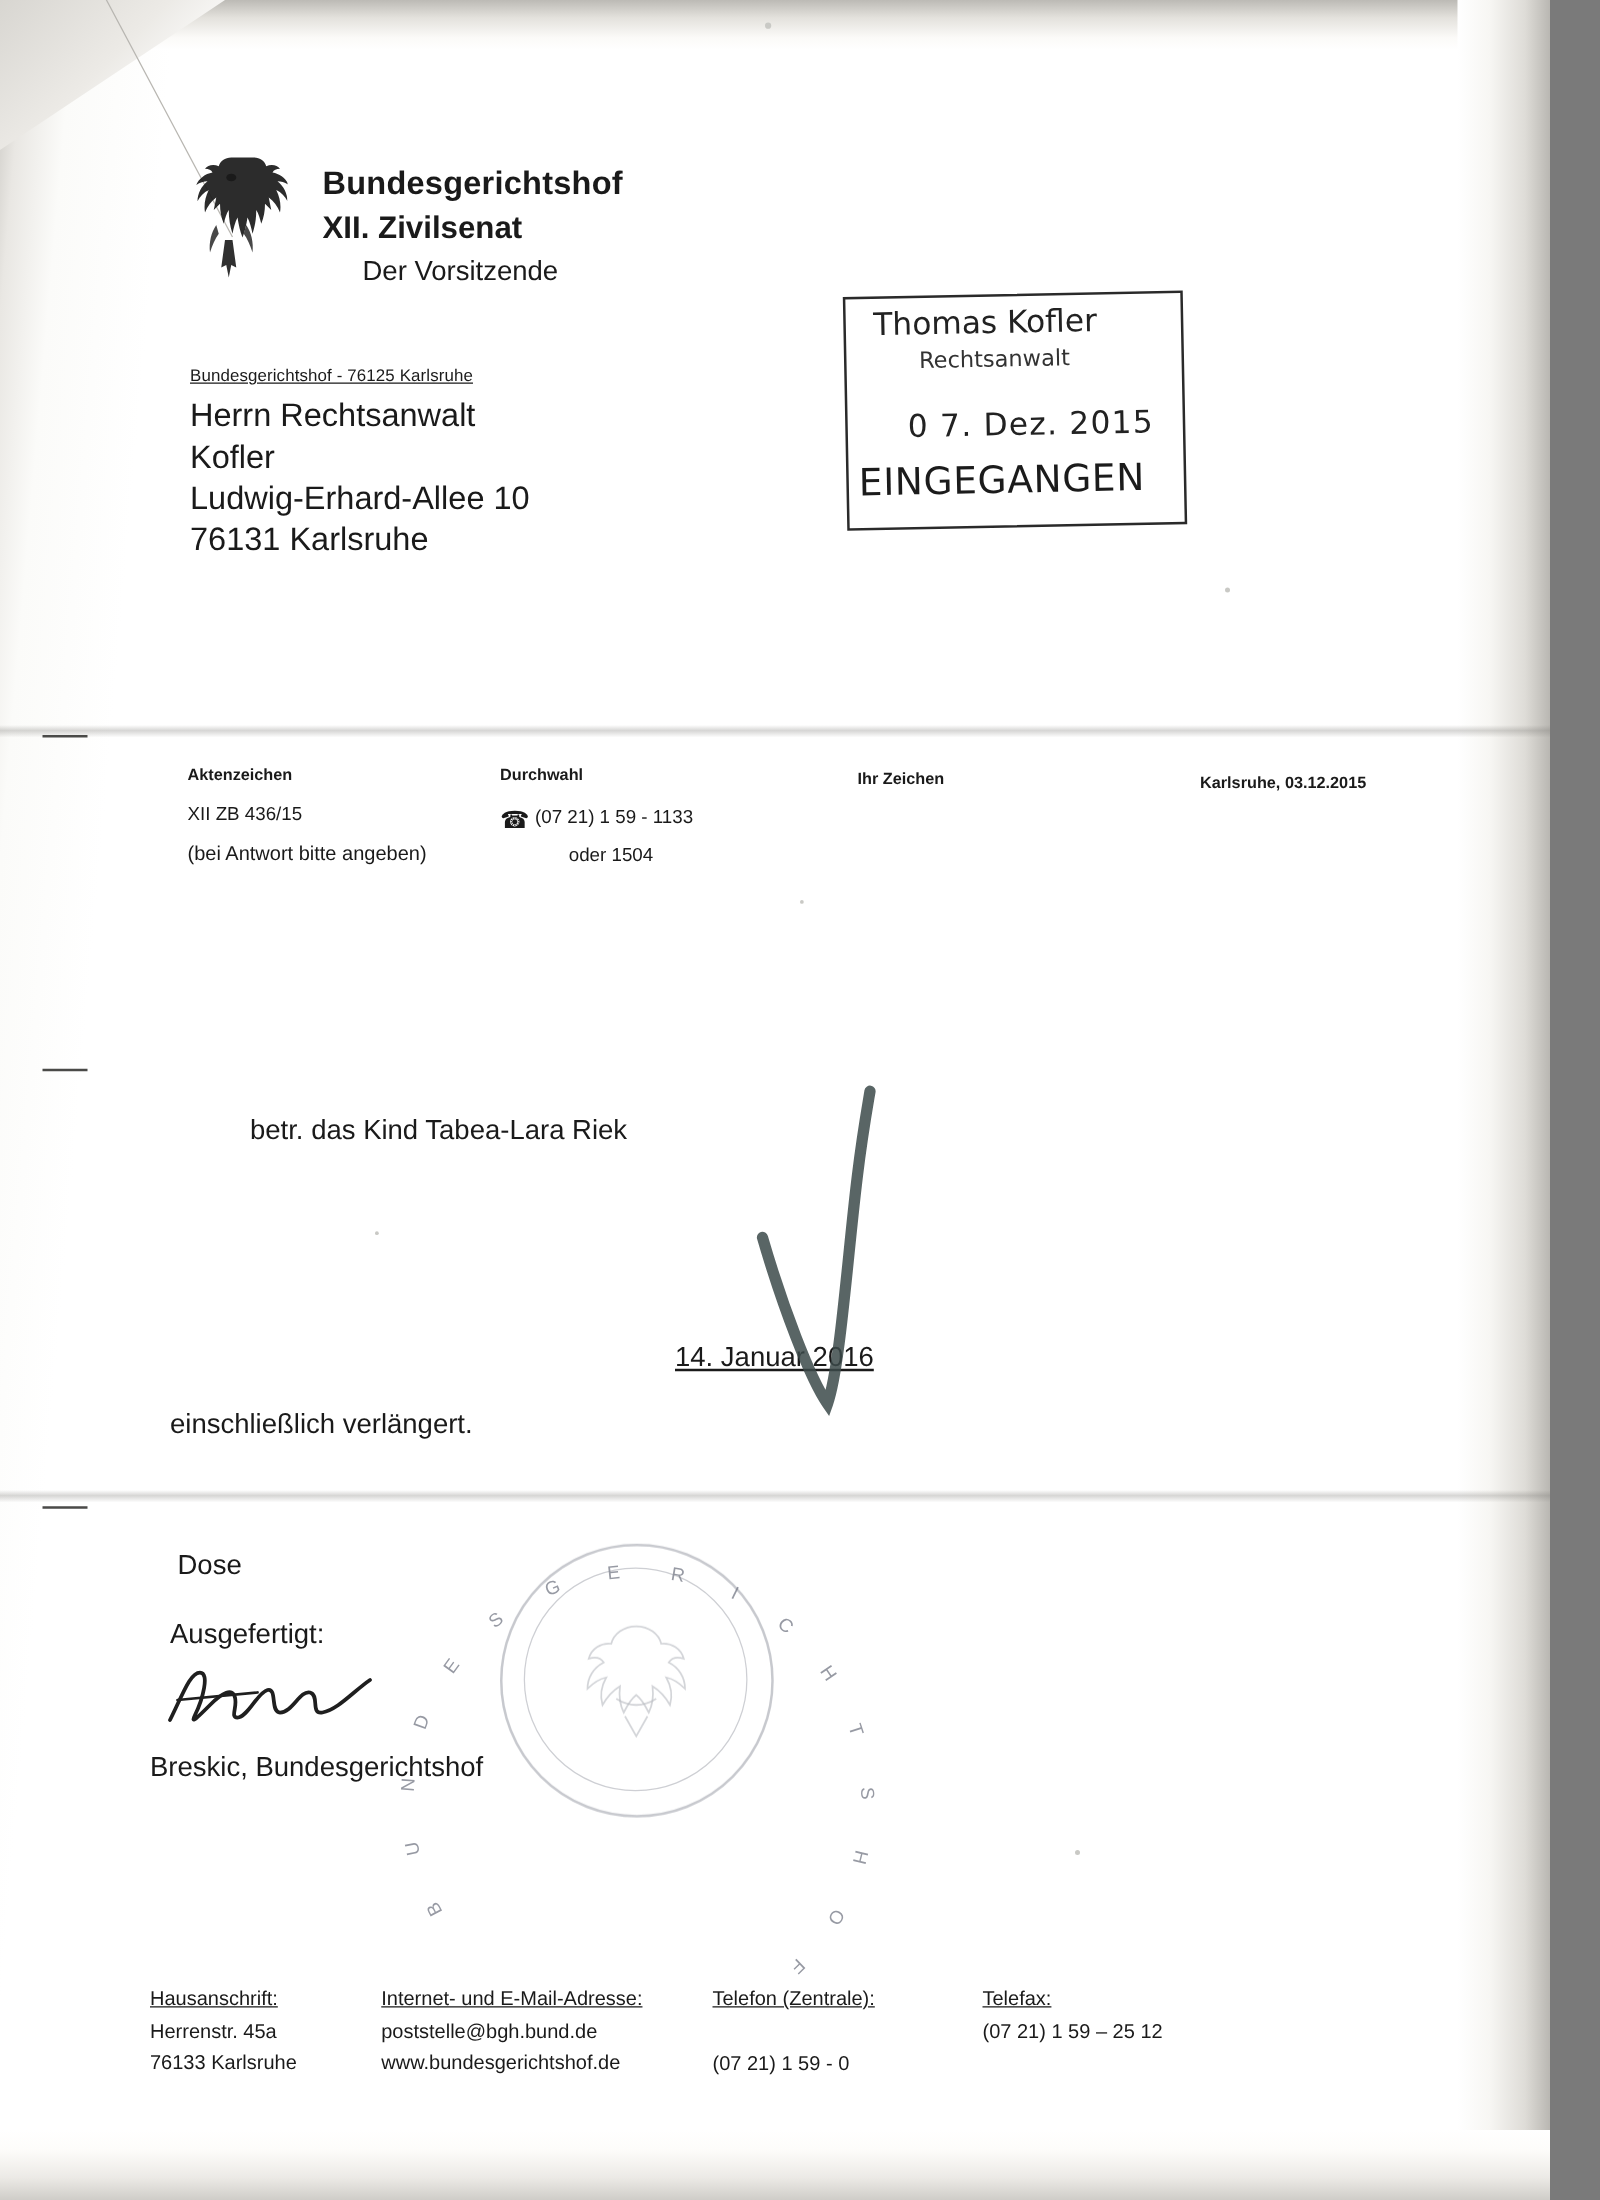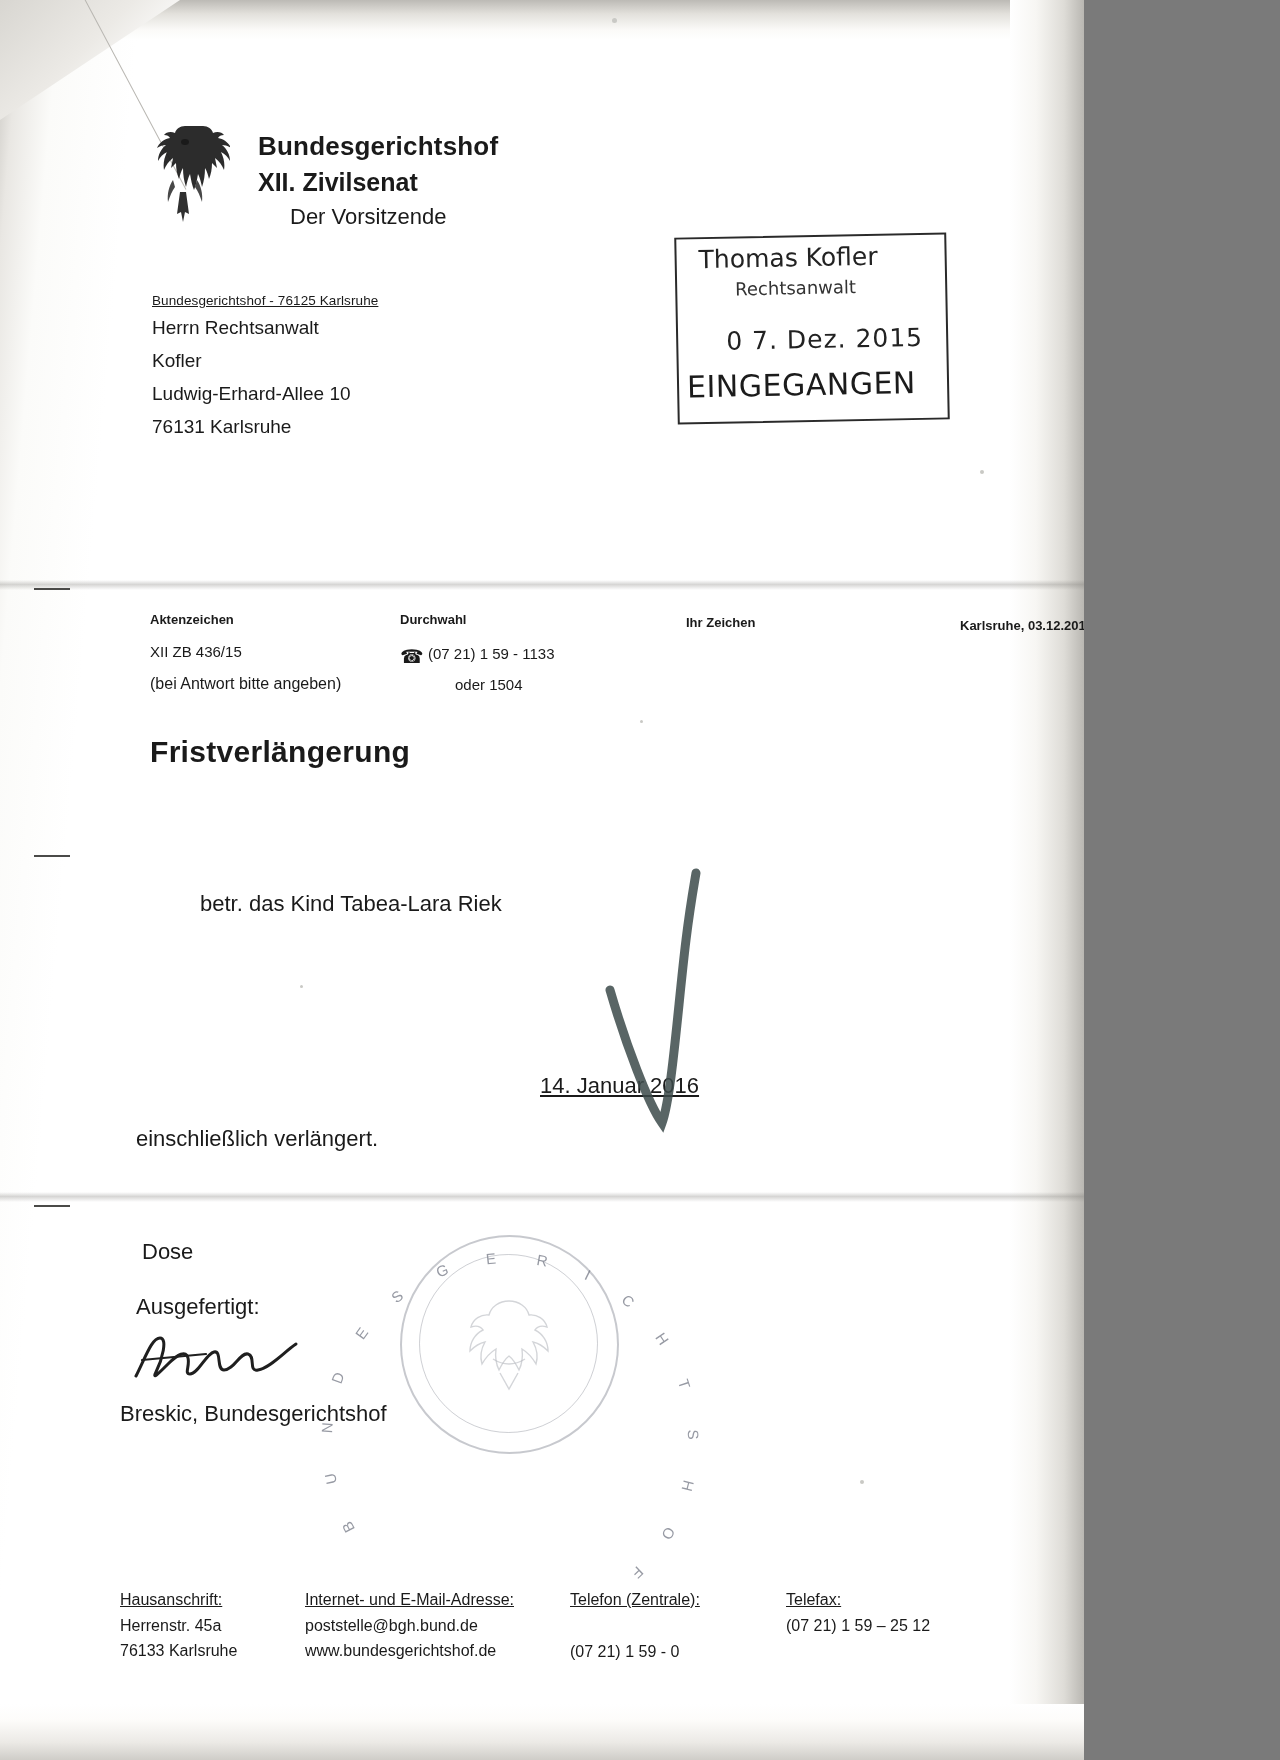--- a/index.html
+++ b/index.html
@@ -2,21 +2,21 @@
 <html><head>
 <meta charset="utf-8">
 <style>
   html, body {
     margin: 0;
     padding: 0;
     background: #7a7a7a;
   }
   #page {
     position: relative;
-    width: 1084px;
+    width: 1240px;
     height: 1760px;
     overflow: hidden;
     background: #ffffff;
     font-family: "Liberation Sans", sans-serif;
     color: #1a1a1a;
   }
   
   .paper {
     position: absolute;
     left: 0; top: 0;
@@ -81,21 +81,21 @@
 
   
   .org { font-size: 26px; font-weight: bold; letter-spacing: 0.2px; }
   .org2 { font-size: 25px; font-weight: bold; }
   .org3 { font-size: 22px; }
 
   .eagle { position: absolute; left: 140px; top: 118px; width: 90px; height: 110px; }
 
   
   .retaddr { font-size: 13.5px; text-decoration: underline; letter-spacing: 0.1px; }
-  .addr { font-size: 19px; }
+  .addr { font-size: 26px; }
 
   
   .stamp {
     position: absolute;
     left: 676px; top: 235px;
     width: 268px; height: 183px;
     border: 2px solid #2a2a2a;
     transform: rotate(-1.1deg);
   }
   .stamp .s1 { position: absolute; left: 22px; top: 6px; font-size: 25px; color: #222; font-family: "DejaVu Sans", sans-serif; }
@@ -211,21 +211,20 @@
   <div class="t meta-h" style="left:686px; top:615px;">Ihr Zeichen</div>
   <div class="t meta-h" style="left:960px; top:618px;">Karlsruhe, 03.12.2015</div>
 
   <div class="t meta-v" style="left:150px; top:643px;">XII ZB 436/15</div>
   <div class="t meta-s" style="left:150px; top:674px;">(bei Antwort bitte angeben)</div>
 
   <div class="t" style="left:400px; top:645px; font-size:19px;">☎</div>
   <div class="t meta-v" style="left:428px; top:645px;">(07 21) 1 59 - 1133</div>
   <div class="t meta-v" style="left:428px; top:676px;margin-left:27px;">oder 1504</div>
 
-  <div class="t subject" style="left:150px; top:733px;">Fristverlängerung</div>
 
   <div class="t body" style="left:200px; top:890px;">betr. das Kind Tabea-Lara Riek</div>
   <div class="t date-ul" style="left:540px; top:1072px;">14. Januar 2016</div>
   <div class="t body" style="left:136px; top:1125px;">einschließlich verlängert.</div>
 
   <svg class="check" viewBox="0 0 140 300">
     <path d="M10 135 C 26 190, 48 248, 62 268 C 72 240, 78 150, 86 85 C 90 52, 94 30, 96 18" fill="none" stroke="#3c4a4a" stroke-width="9" stroke-linecap="round" opacity="0.85"></path>
   </svg>
 
   <div class="t body" style="left:142px; top:1238px;">Dose</div>

